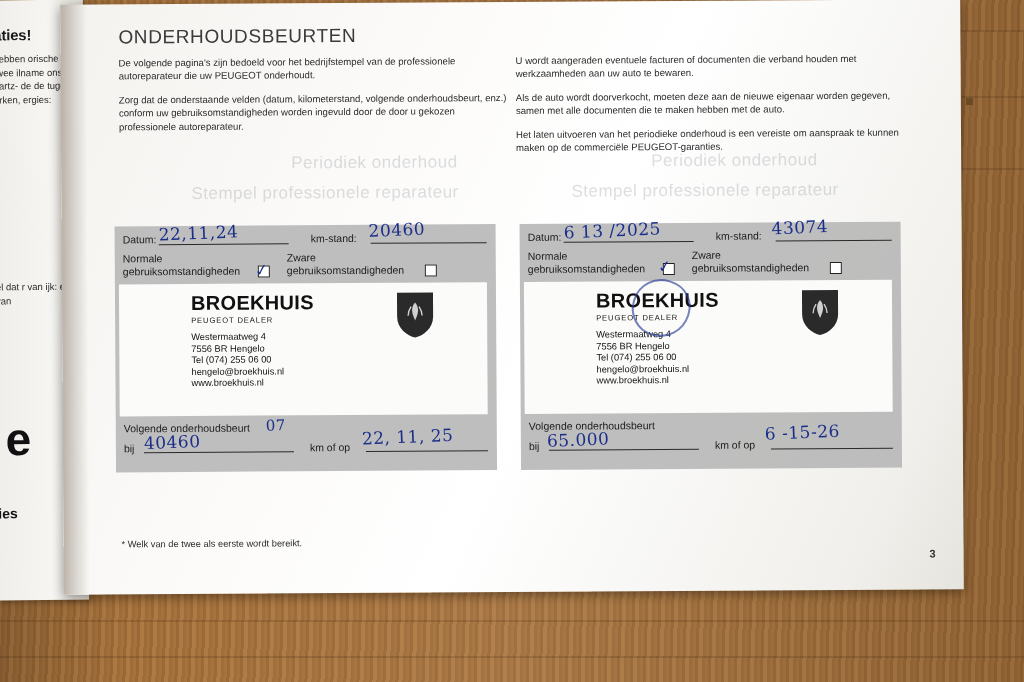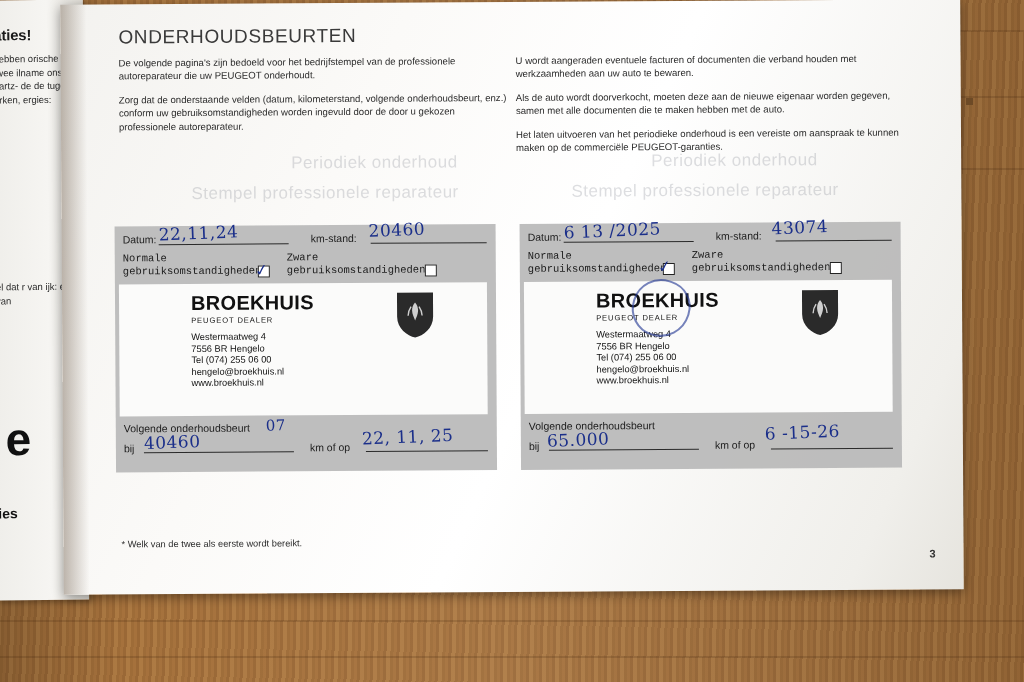--- a/index.html
+++ b/index.html
@@ -172,21 +172,20 @@
     position: absolute;
     border-bottom: 1px solid #2a2a2a;
     height: 12px;
   }
 
   .cond {
     position: absolute;
     font-size: 10.5px;
     line-height: 12.5px;
     color: #1b1b1b;
-    font-family: Liberation Mono, monospace;
   }
   .cond.normale { left: 8px; top: 26px; width: 150px; }
   .cond.zware { left: 172px; top: 26px; width: 160px; }
   .chk {
     position: absolute;
     width: 10px; height: 10px;
     border: 1px solid #222;
     background: #fff;
   }
 

